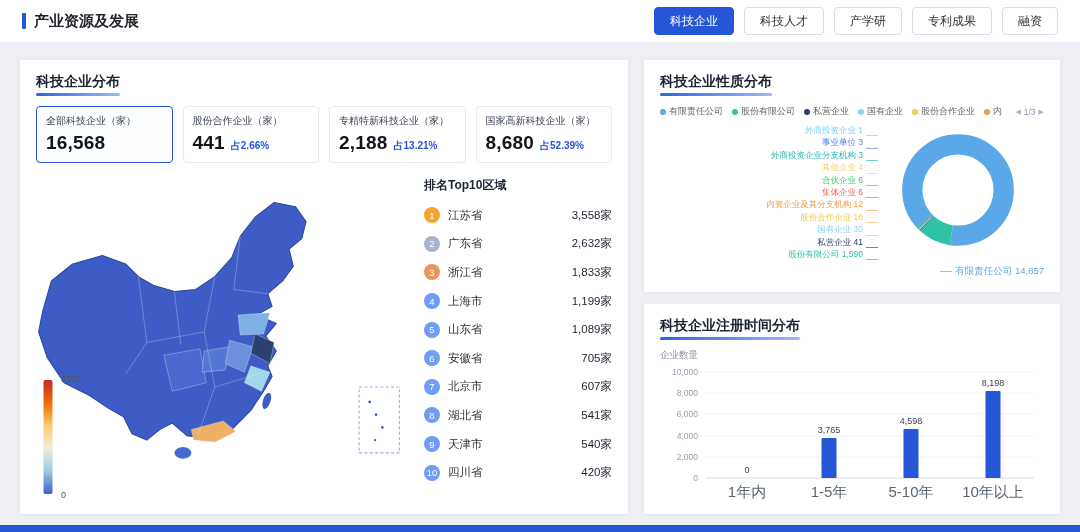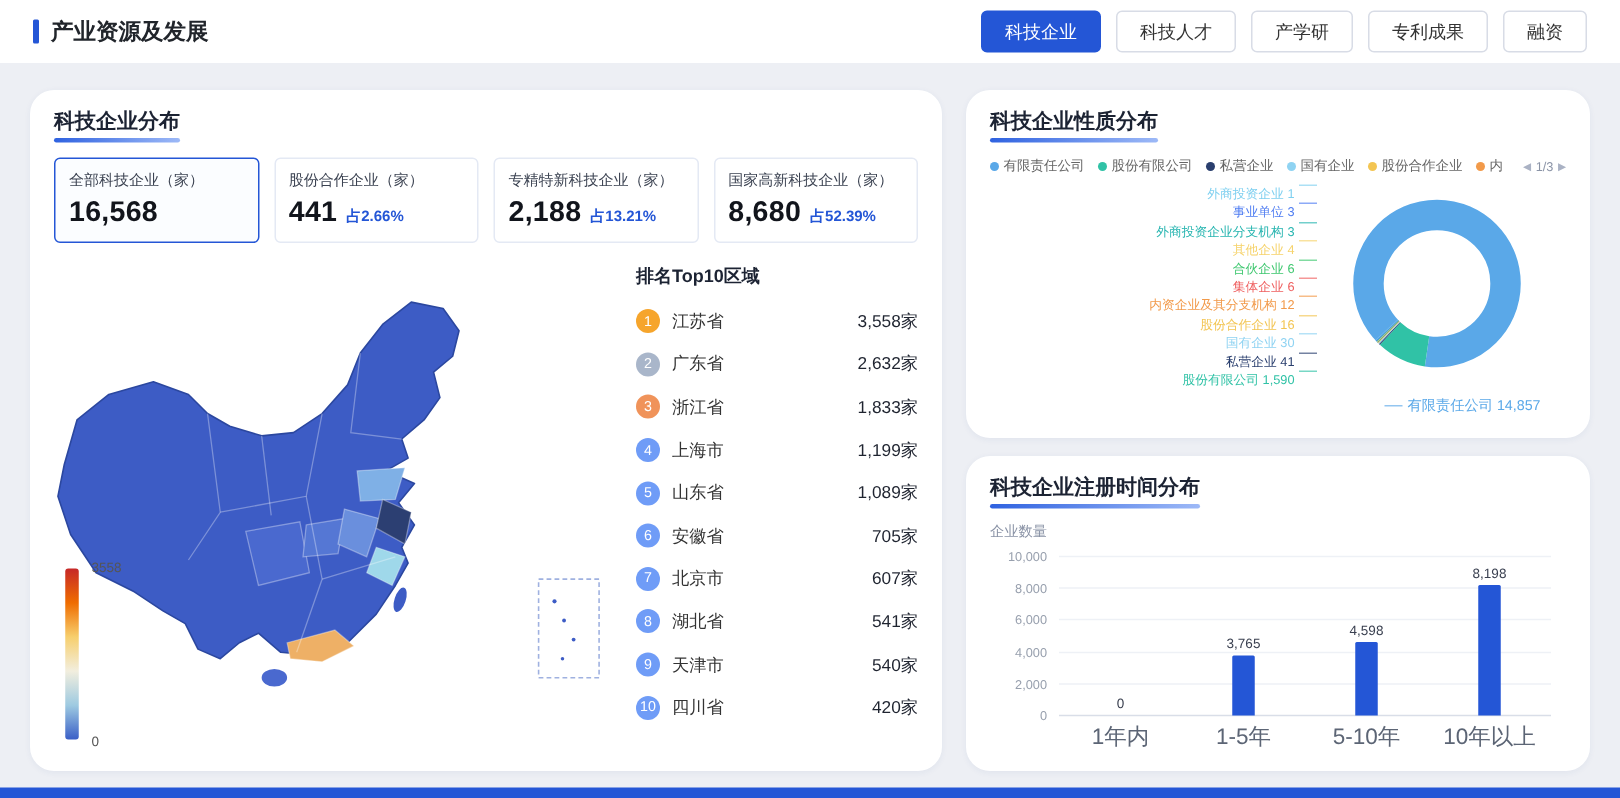--- a/index.html
+++ b/index.html
@@ -10,21 +10,21 @@
     display:flex;align-items:center;justify-content:space-between;padding:0 22px;box-sizing:border-box;}
   .title-wrap{display:flex;align-items:center;}
   .accent{width:4px;height:16px;background:#2456d6;border-radius:1px;margin-right:8px;}
   .title{font-size:15px;font-weight:700;color:#21252b;margin:0;}
   .tabs{display:flex;gap:10px;}
   .tab{height:28px;padding:0 15px;font-size:12px;border:1px solid #d8dce6;background:#fff;color:#333;
     border-radius:4px;cursor:pointer;font-family:inherit;}
   .tab.active{background:#2456d6;color:#fff;border-color:#2456d6;}
   
   .content{position:absolute;top:60px;left:20px;right:20px;bottom:18px;display:flex;gap:16px;}
-  .card{background:#fff;border-radius:16px;box-shadow:0 1px 4px rgba(30,60,140,.06);
+  .card{background:#fff;border-radius:2px;box-shadow:0 1px 4px rgba(30,60,140,.06);
     padding:12px 16px;box-sizing:border-box;}
   .card-left{width:608px;flex:none;}
   .col-right{flex:1;display:flex;flex-direction:column;gap:12px;min-width:0;}
   .card-nature{height:232px;}
   .card-reg{flex:1;}
   .card-title{font-size:14px;font-weight:700;color:#1c2333;display:inline-block;line-height:1;margin:0;}
   .card-title::after{content:"";display:block;height:3px;border-radius:2px;margin-top:5px;
     background:linear-gradient(90deg,#2f62e0,#9db9f7);}
   
   .stats{margin-top:10px;display:flex;gap:10px;}
@@ -54,24 +54,24 @@
   .rank-count{margin-left:auto;color:#1f2430;}
   
   .legend-row{margin-top:9px;display:flex;align-items:center;justify-content:space-between;}
   .legend{display:flex;gap:9px;overflow:hidden;white-space:nowrap;min-width:0;}
   .lg-item{display:inline-flex;align-items:center;gap:3px;font-size:9px;color:#666;cursor:pointer;}
   .lg-dot{width:6px;height:6px;border-radius:50%;flex:none;}
   .pager{display:flex;align-items:center;gap:3px;font-size:8.5px;color:#8a93a6;flex:none;margin-left:4px;}
   .pg-btn{cursor:pointer;font-size:7px;color:#aab2c4;}
   .nature-chart{position:relative;height:156px;margin-top:4px;}
   .donut-labels{position:absolute;left:0;top:2px;width:218px;display:flex;flex-direction:column;align-items:flex-end;}
-  .dl-row{font-size:8.5px;line-height:12.4px;display:flex;align-items:flex-start;gap:3px;white-space:nowrap;}
+  .dl-row{font-size:8.5px;line-height:12.4px;display:flex;align-items:flex-end;gap:3px;white-space:nowrap;}
   .dl-line{width:12px;height:1px;background:currentColor;opacity:.65;flex:none;}
   #donut{position:absolute;right:20px;top:2px;}
-  .main-label{position:absolute;right:17px;bottom:0;font-size:9.5px;display:flex;align-items:center;gap:3px;justify-content:space-between;}
+  .main-label{position:absolute;right:0;bottom:0;font-size:9.5px;display:flex;align-items:center;gap:3px;justify-content:space-between;}
   
   .y-title{font-size:9.5px;color:#8a93a6;margin:9px 0 10px 0;}
   .plot-wrap{margin-left:46px;margin-right:10px;}
   .plot{position:relative;height:106px;}
   .gl{position:absolute;left:0;right:0;height:1px;background:#eef1f6;transform:translateY(-0.5px);}
   .gl.axis{background:#d9dee8;}
   .yt{position:absolute;right:calc(100% + 8px);transform:translateY(-50%);font-size:8.5px;color:#98a0ae;white-space:nowrap;}
   .bars{position:absolute;left:0;right:0;top:0;bottom:0;display:flex;}
   .slot{flex:1;position:relative;}
   .bar{position:absolute;left:50%;transform:translateX(-50%);bottom:0;width:15px;border-radius:1px 1px 0 0;}

